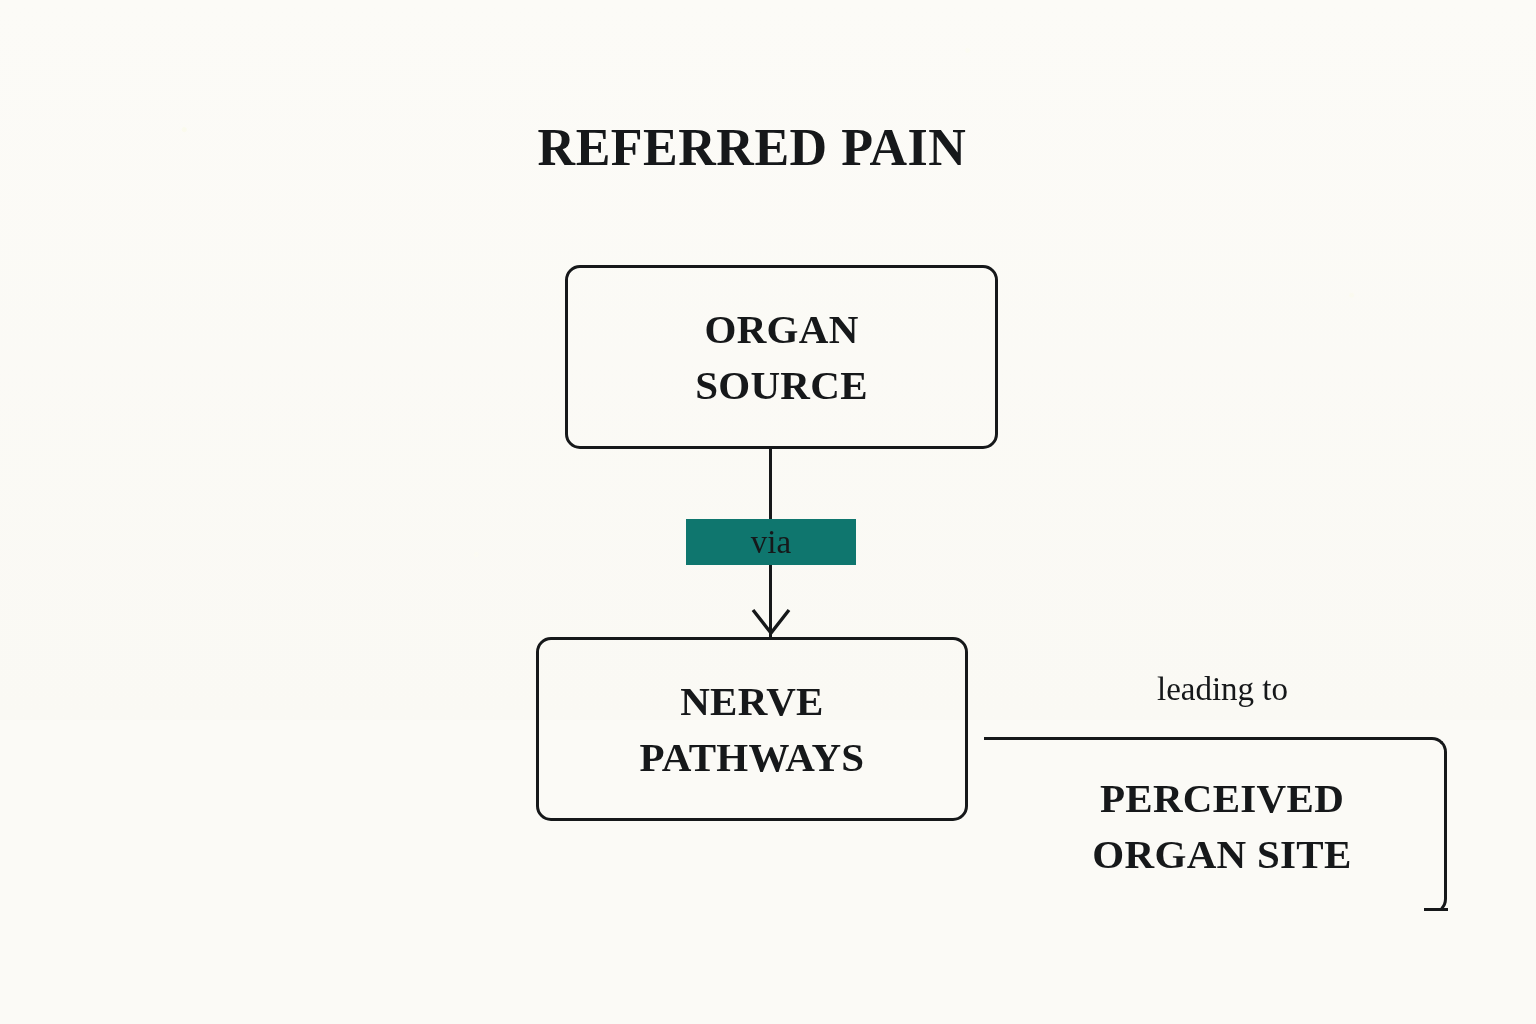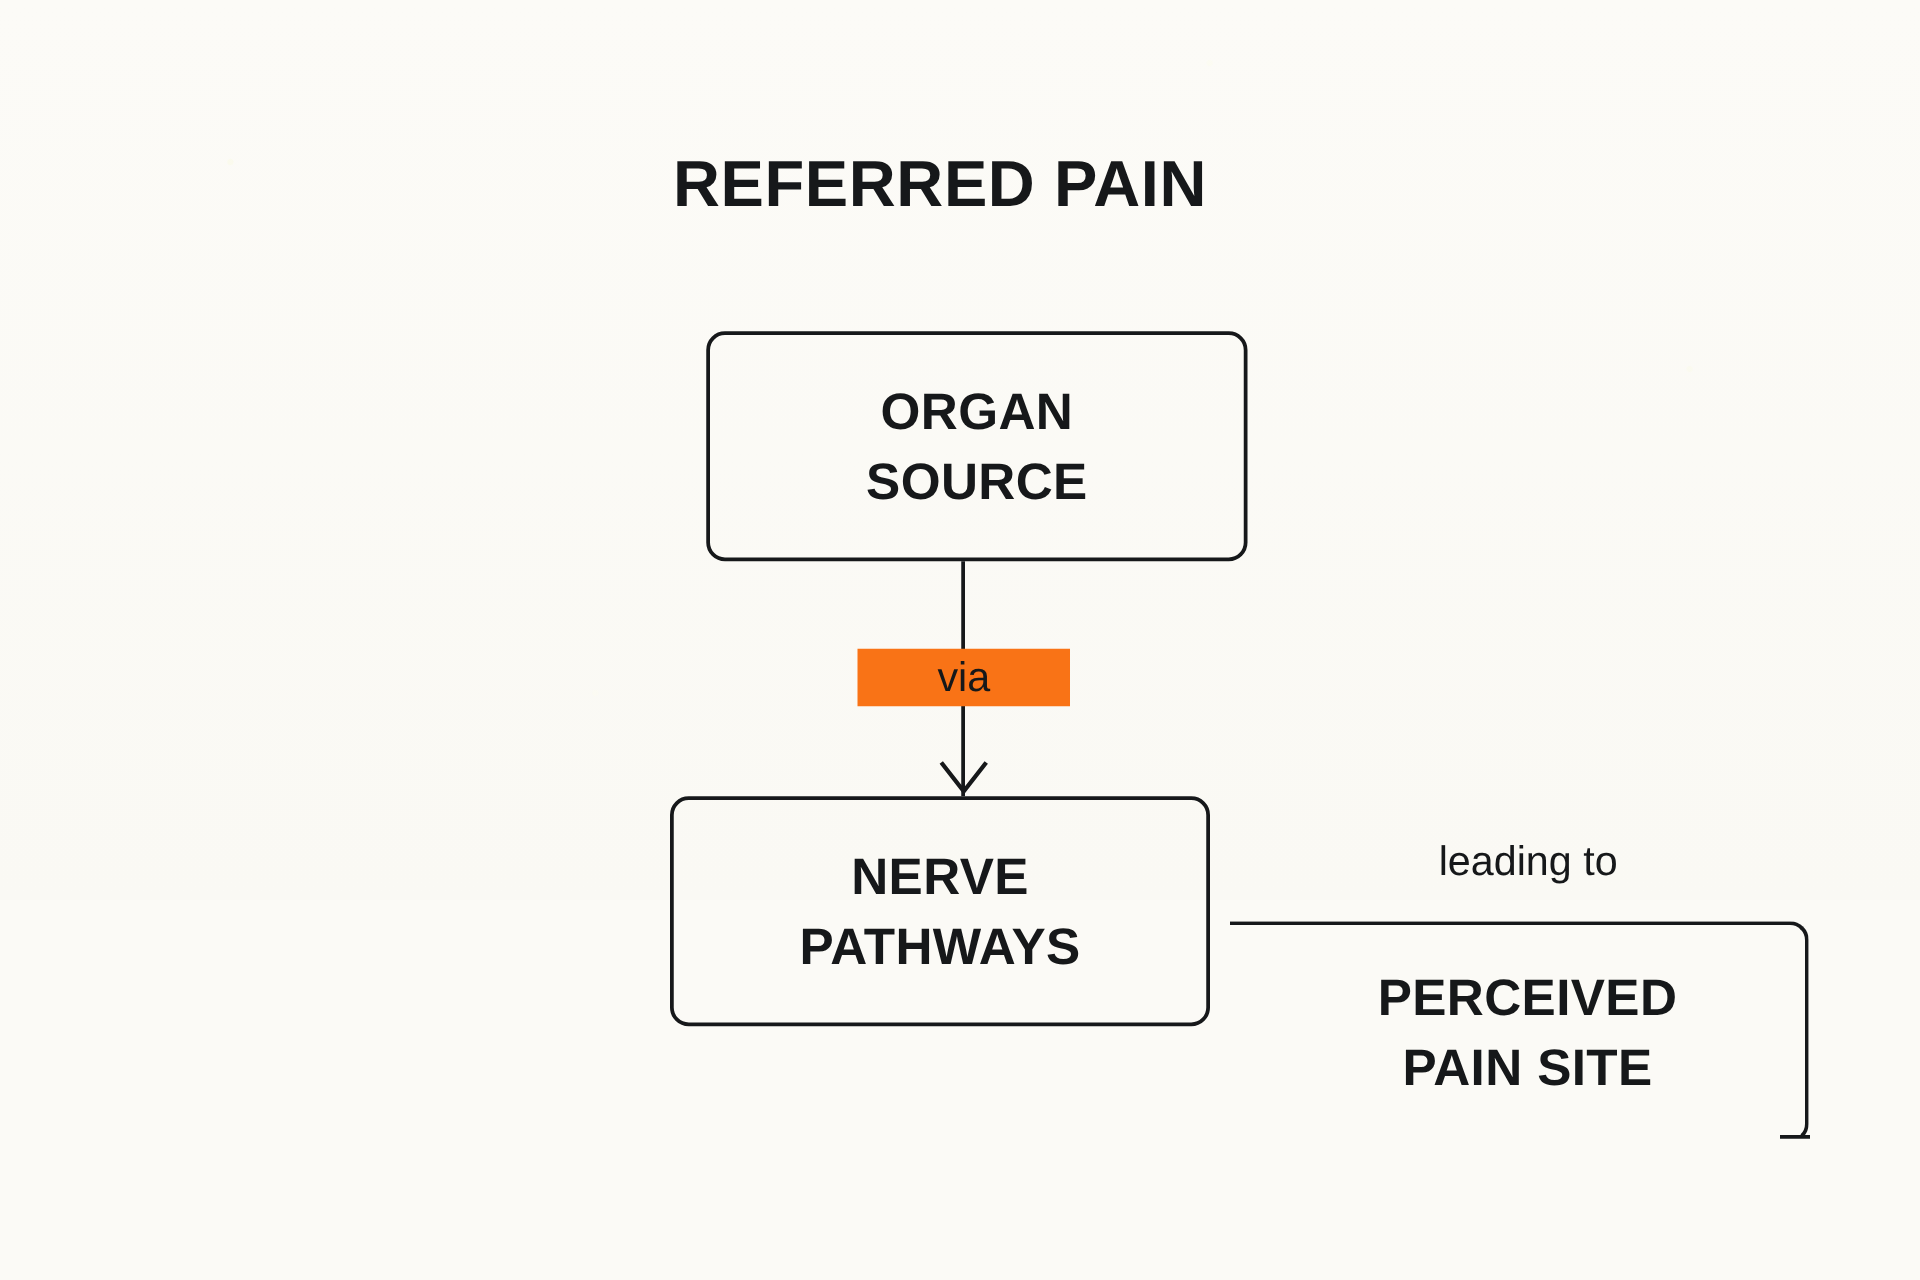--- a/index.html
+++ b/index.html
@@ -14,20 +14,21 @@
     font-family: "Liberation Sans", sans-serif;
     color: #16181a;
     overflow: hidden;
     position: relative;
   }
 
   #canvas {
     position: relative;
     width: 1536px;
     height: 720px;
+    font-family: Liberation Serif, serif;
   }
 
   
   #paper-texture {
     position: absolute;
     inset: 0;
     background:
       radial-gradient(circle at 12% 18%, rgba(250,250,230,0.55) 0 2px, transparent 3px),
       radial-gradient(circle at 63% 7%,  rgba(252,252,238,0.5) 0 2px, transparent 3px),
       radial-gradient(circle at 88% 41%, rgba(250,250,232,0.45) 0 2px, transparent 3px),
@@ -137,21 +138,21 @@
     height: 40px;
   }
   #edge-via-label {
     position: absolute;
     left: 686px;
     top: 519px;
     width: 170px;
     text-align: center;
     font-size: 33px;
     line-height: 40px;
-    background: #f97316;
+    background: #0f766e;
     padding: 3px 0;
   }
 
   
   #edge-leading-to-label {
     position: absolute;
     left: 1050px;
     top: 668px;
     width: 345px;
     text-align: center;
@@ -181,15 +182,15 @@
 
   <div class="node-box" id="node-nerve-pathways">NERVE
 PATHWAYS</div>
 
   <div id="edge-leading-to-label">leading to</div>
 
   <div id="node-perceived-pain-site-frame"></div>
   <div id="node-frame-bottom-stub"></div>
 
   <div id="node-perceived-pain-site-label">PERCEIVED
-PAIN SITE</div>
+ORGAN SITE</div>
 
 </div>
 
 </body></html>

